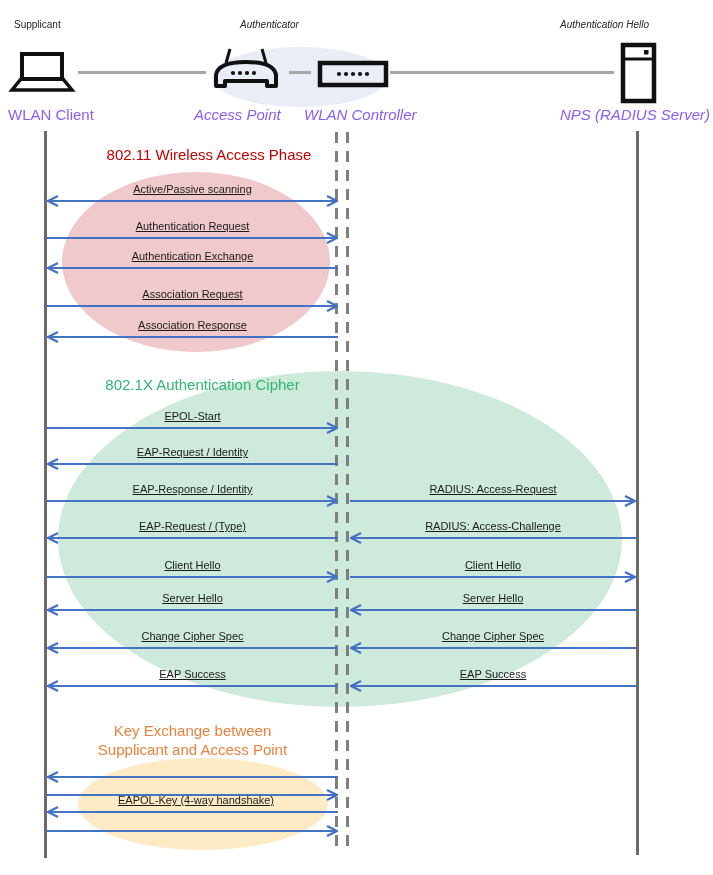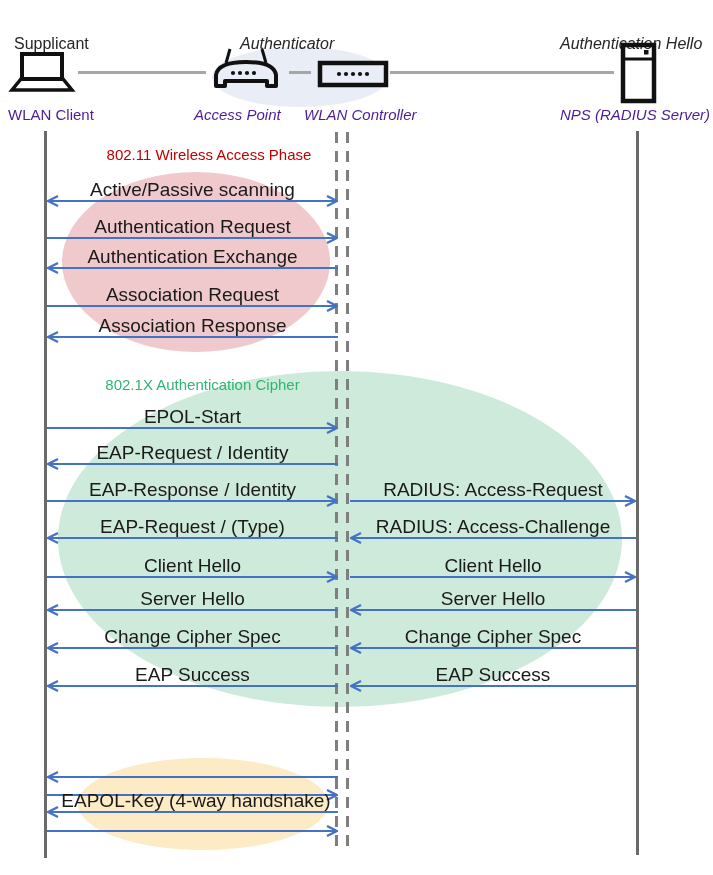--- a/index.html
+++ b/index.html
@@ -1,33 +1,33 @@
 <!DOCTYPE html>
 <html><head>
 <meta charset="utf-8">
 <style>
   html, body { margin:0; padding:0; background:#fff; }
   #canvas {
     position:relative; width:713px; height:875px; background:#ffffff;
     font-family:"Liberation Sans", sans-serif; color:#1a1a1a; overflow:hidden;
   }
   .abs { position:absolute; }
-  .role-label { font-size:16px; color:#262626; white-space:nowrap;margin-top:16px; }
-  .device-label { font-size:15px; color:#4c1d95; white-space:nowrap; }
+  .role-label { font-size:10px; color:#262626; white-space:nowrap; }
+  .device-label { font-size:15px; color:#8b5cf6; white-space:nowrap; }
   .center { text-align:left;font-style:italic; }
   .ellipse { border-radius:50%; }
   .lifeline { width:3px; background:#6a6a6a; }
   .dashline {
     width:3px;
     background:repeating-linear-gradient(to bottom, #7f7f7f 0 11px, transparent 11px 19px);
   }
   .connector { height:3px; background:#a6a6a6; top:71px; }
   .phase-title { font-size:15px; white-space:nowrap; text-align:center; }
-  .msg-label { font-size:19px; color:#1a1a1a; text-align:center; height:19px;
-               line-height:19px; white-space:nowrap; }
+  .msg-label { font-size:11px; color:#1a1a1a; text-align:center; height:19px;
+               line-height:19px; white-space:nowrap;text-decoration:underline; }
   .msg-arrow { display:block; }
   svg.icon { display:block; }
 </style>
 </head>
 <body>
 
 <div id="canvas">
 
   <div class="abs ellipse" id="header-ellipse" style="left: 212px; top: 47px; width: 176px; height: 60px; background: rgb(233, 237, 246);"></div>
 
@@ -78,20 +78,24 @@
   <div class="abs device-label center" style="left:304px; top:106px; width:120px;">WLAN Controller</div>
   <div class="abs device-label center" style="left:560px; top:106px; width:150px;">NPS (RADIUS Server)</div>
 
   <div class="abs lifeline" style="left:44px; top:131px; height:727px;"></div>
   <div class="abs dashline" style="left:335px; top:132px; height:722px;"></div>
   <div class="abs dashline" style="left:346px; top:132px; height:722px;"></div>
   <div class="abs lifeline" style="left:636px; top:131px; height:724px;"></div>
 
   <div class="abs phase-title" id="phase1-title" style="left: 47px; top: 146px; width: 324px; color: rgb(192, 0, 0);">802.11 Wireless Access Phase</div>
   <div class="abs phase-title" id="phase2-title" style="left: 57px; top: 376px; width: 291px; color: rgb(46, 181, 116);">802.1X Authentication Cipher</div>
+  <div class="abs phase-title" id="phase3-title" style="left: 47px; top: 721px; width: 291px; line-height: 19px; color: rgb(232, 130, 60);">
+    <div>Key Exchange between</div>
+    <div>Supplicant and Access Point</div>
+  </div>
 
   <div id="messages">
       <div class="abs msg-label" style="left: 47px; width: 291px; top: 180px;">Active/Passive scanning</div>
       <svg width="291" height="16" class="abs msg-arrow" style="left: 47px; top: 193px;">
         <line x1="2" x2="289" y1="8" y2="8" stroke="#4472C4" stroke-width="2.2"></line>
         <polyline points="280,3 290,8 280,13" fill="none" stroke="#4472C4" stroke-width="2.4"></polyline>
         <polyline points="11,3 1,8 11,13" fill="none" stroke="#4472C4" stroke-width="2.4"></polyline>
       </svg>
       <div class="abs msg-label" style="left: 47px; width: 291px; top: 217px;">Authentication Request</div>
       <svg width="291" height="16" class="abs msg-arrow" style="left: 47px; top: 230px;">

